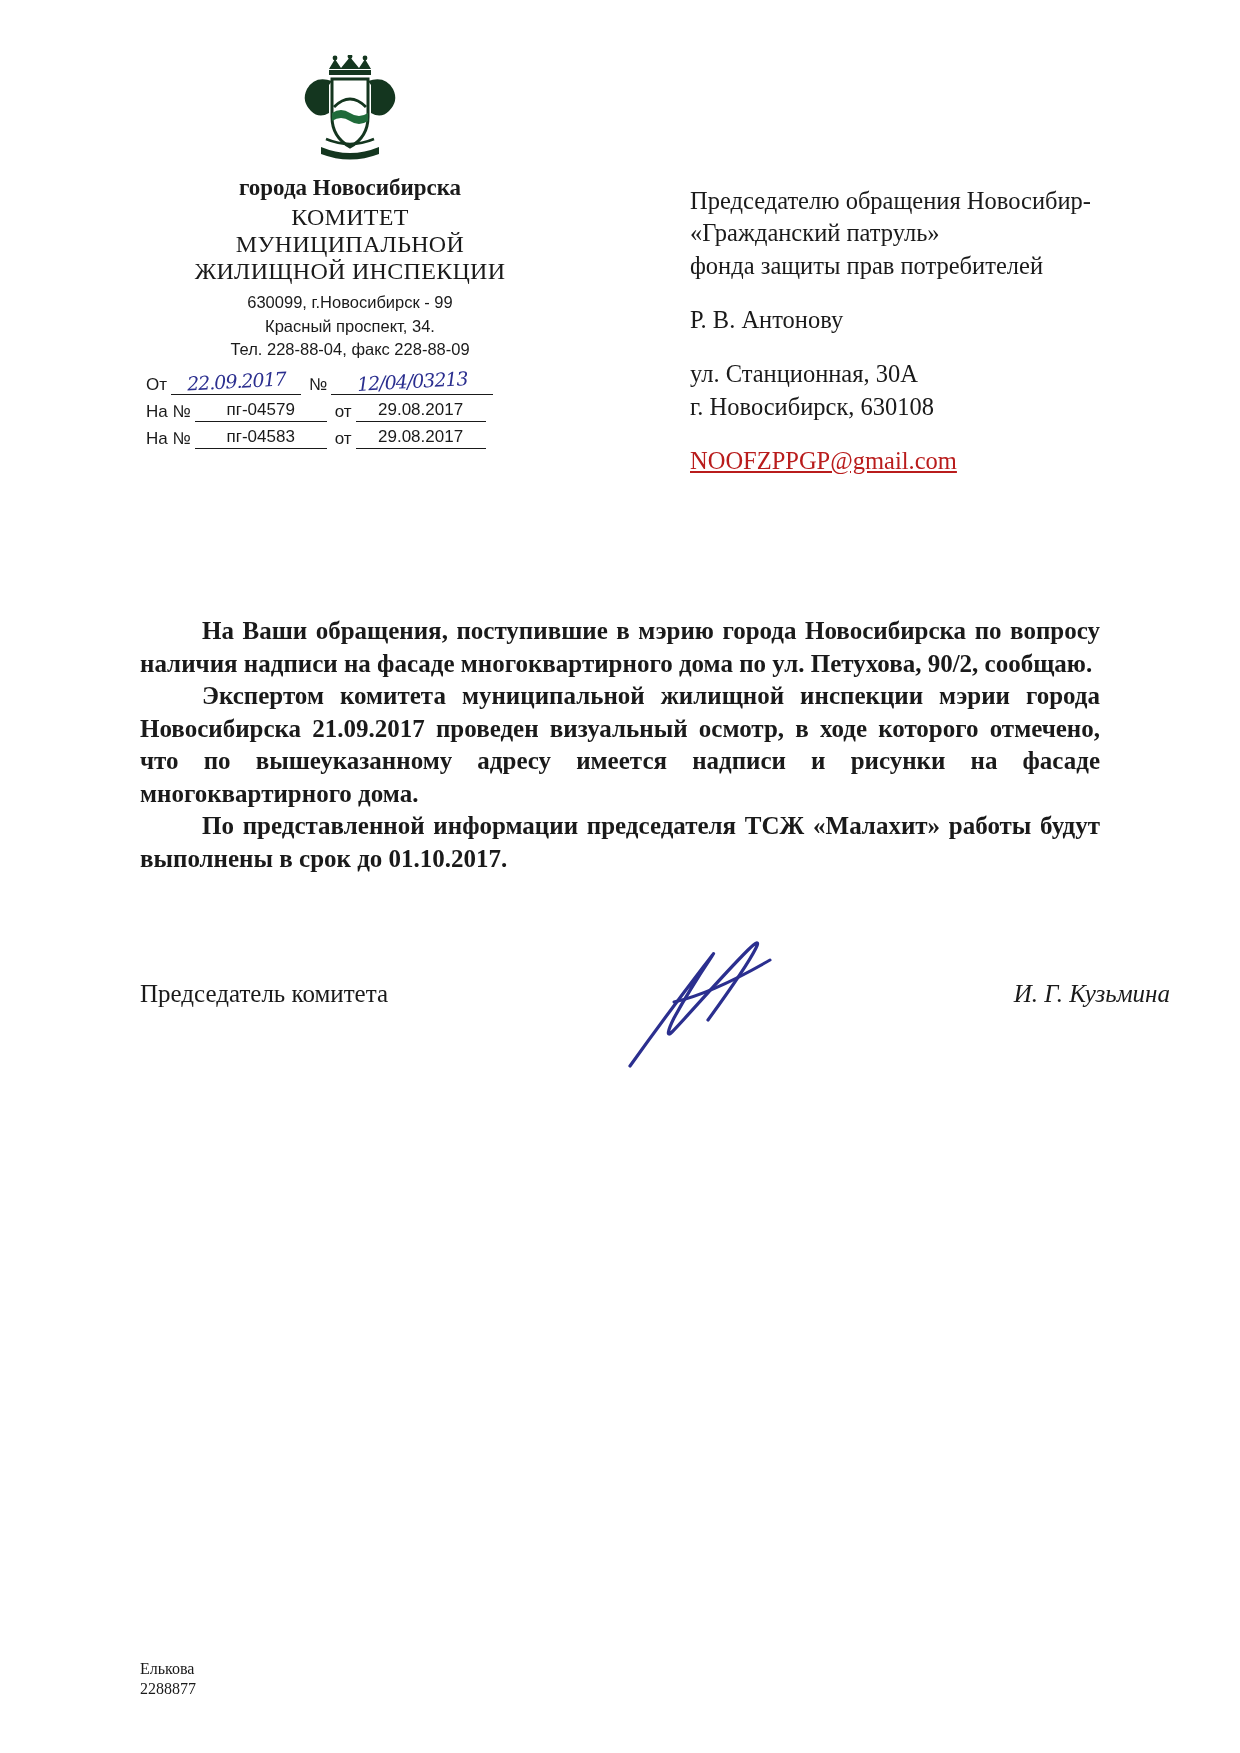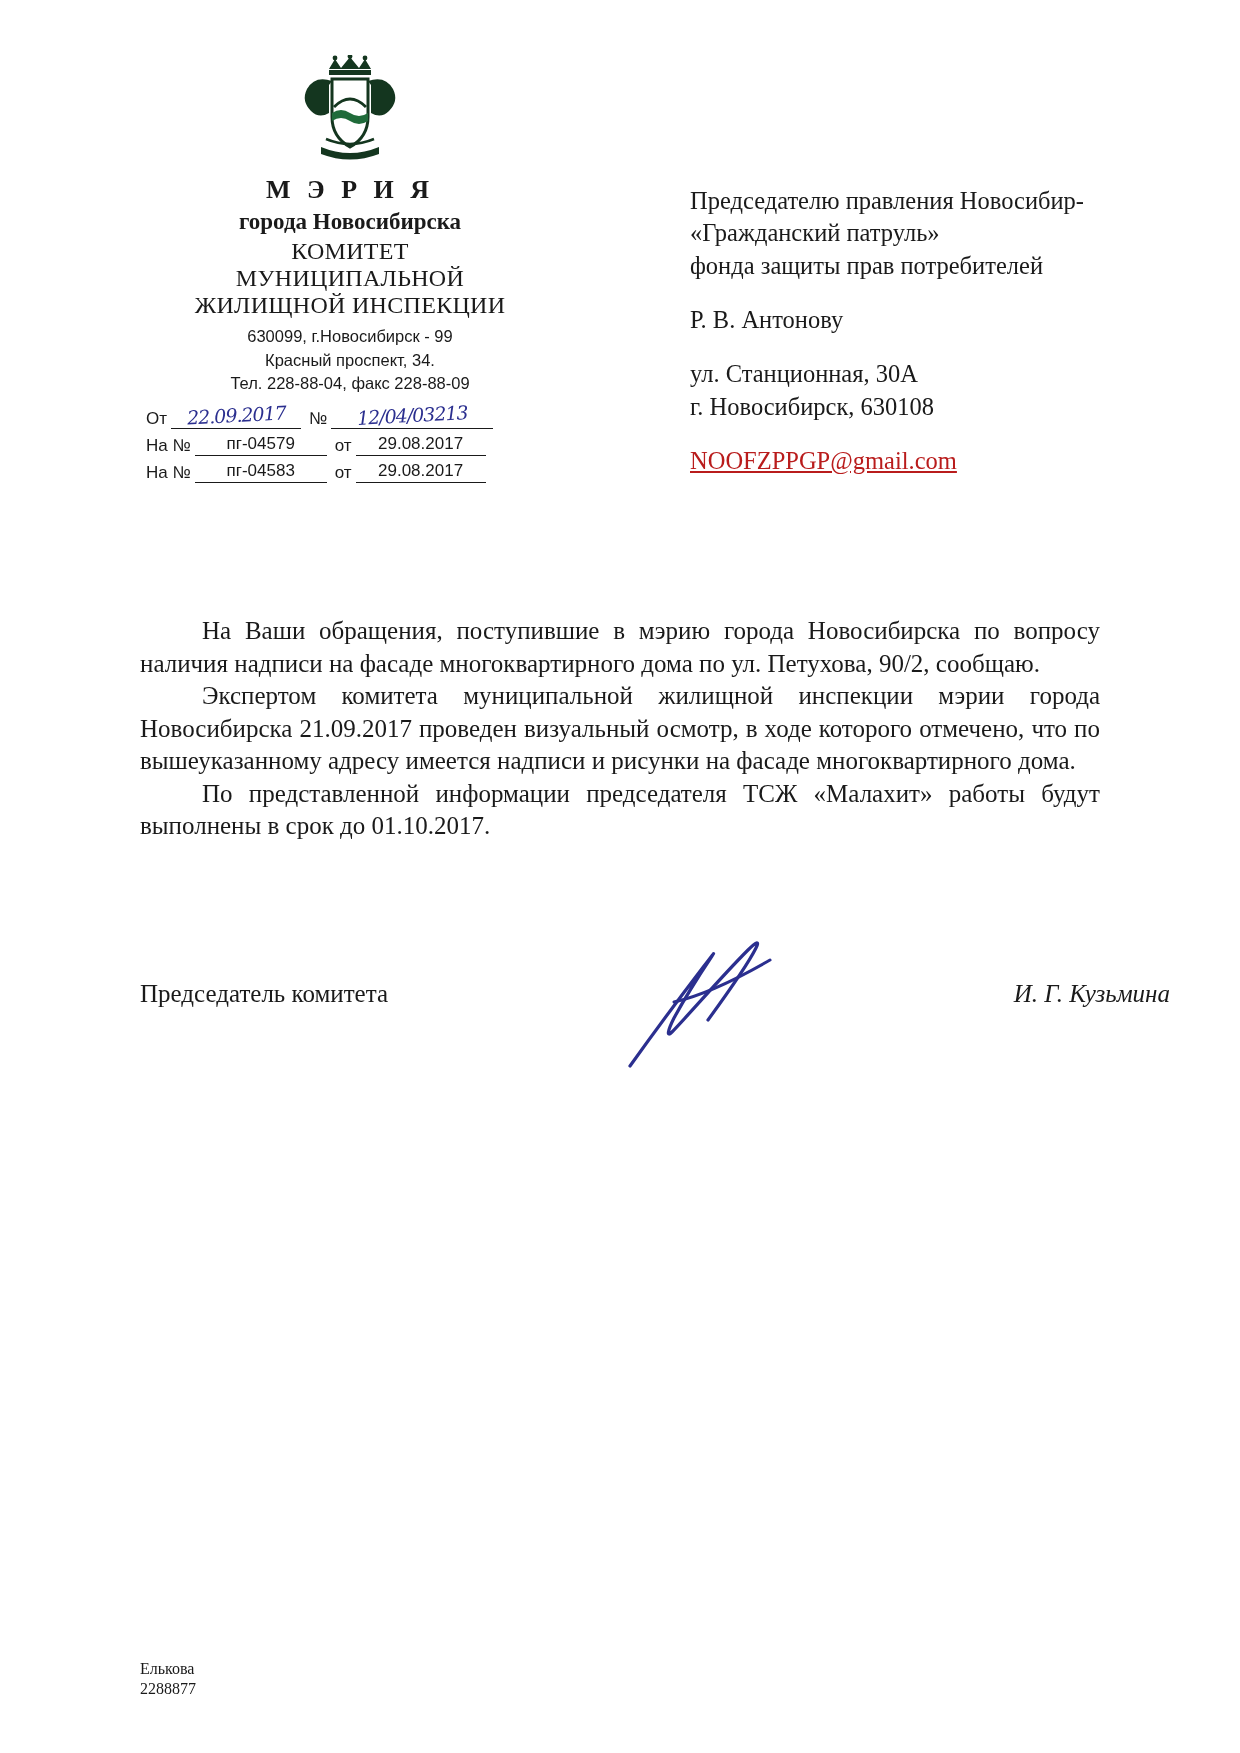--- a/index.html
+++ b/index.html
@@ -115,20 +115,21 @@
     left: 140px;
     top: 615px;
     width: 960px;
     font-size: 25px;
     line-height: 1.30;
     text-align: justify;
   }
   .body-text p {
     margin: 0 0 0 0;
     text-indent: 62px;
+    font-weight: bold;
   }
 
   
   .sign-row {
     position: absolute;
     left: 140px;
     top: 980px;
     width: 1030px;
     font-size: 25px;
   }
@@ -180,21 +181,20 @@
 
     <path d="M49 52 Q65 36 81 52" fill="none" stroke="#14361f" stroke-width="3"></path>
 
     <path d="M47 26 Q30 20 22 34 Q16 46 26 56 Q34 64 44 58 L44 30 Z" fill="#14361f"></path>
     <path d="M83 26 Q100 20 108 34 Q114 46 104 56 Q96 64 86 58 L86 30 Z" fill="#14361f"></path>
 
     <path d="M36 92 Q65 104 94 92 L94 99 Q65 110 36 99 Z" fill="#14361f"></path>
     <path d="M41 84 Q65 94 89 84" fill="none" stroke="#14361f" stroke-width="2.5"></path>
   </svg>
 
-  <div class="org-line1">М Э Р И Я</div>
   <div class="org-line2">города Новосибирска</div>
   <div class="org-line3">КОМИТЕТ</div>
   <div class="org-line4">МУНИЦИПАЛЬНОЙ</div>
   <div class="org-line5">ЖИЛИЩНОЙ ИНСПЕКЦИИ</div>
 
   <div class="addr-block">
     <div>630099, г.Новосибирск - 99</div>
     <div>Красный проспект, 34.</div>
     <div>Тел. 228-88-04, факс 228-88-09</div>
   </div>
@@ -223,21 +223,21 @@
       <span class="ref-label">На №</span>
       <span class="ref-val w-inno">пг-04583</span>
       <span class="ref-label" style="padding-left:8px;">от</span>
       <span class="ref-val w-indate">29.08.2017</span>
     </div>
 
   </div>
 </div>
 
 <div class="addressee">
-  <div>Председателю правления Новосибир-</div>
+  <div>Председателю обращения Новосибир-</div>
   <div>«Гражданский патруль»</div>
   <div>фонда защиты прав потребителей</div>
   <div class="gap"></div>
   <div>Р. В. Антонову</div>
   <div class="gap"></div>
   <div>ул. Станционная, 30А</div>
   <div>г. Новосибирск, 630108</div>
   <div class="gap"></div>
   <div class="email">NOOFZPPGP@gmail.com</div>
 </div>

